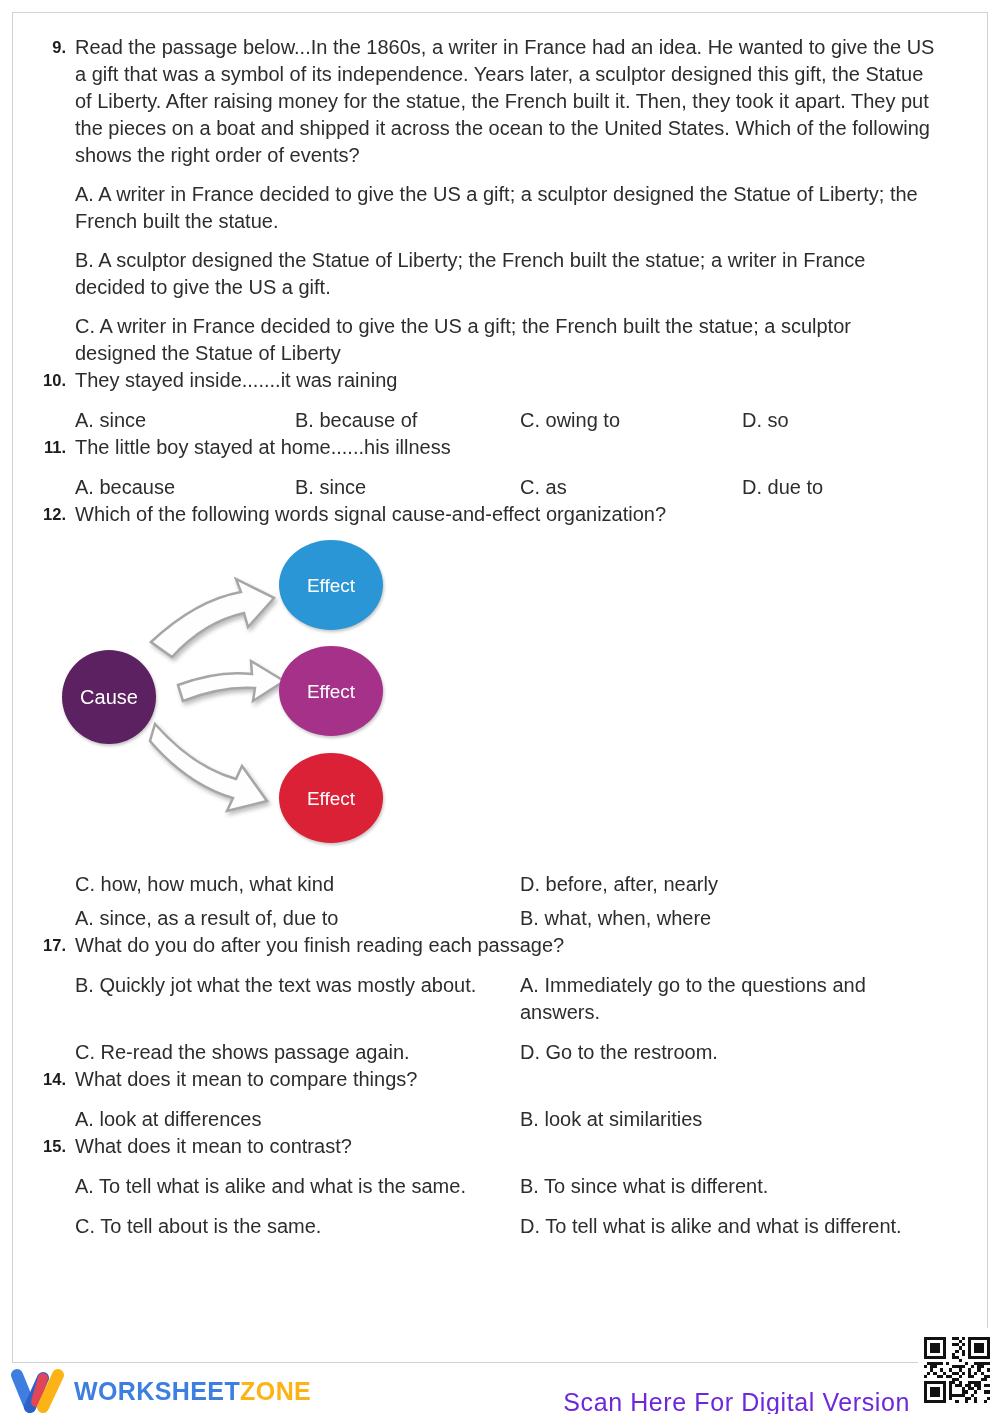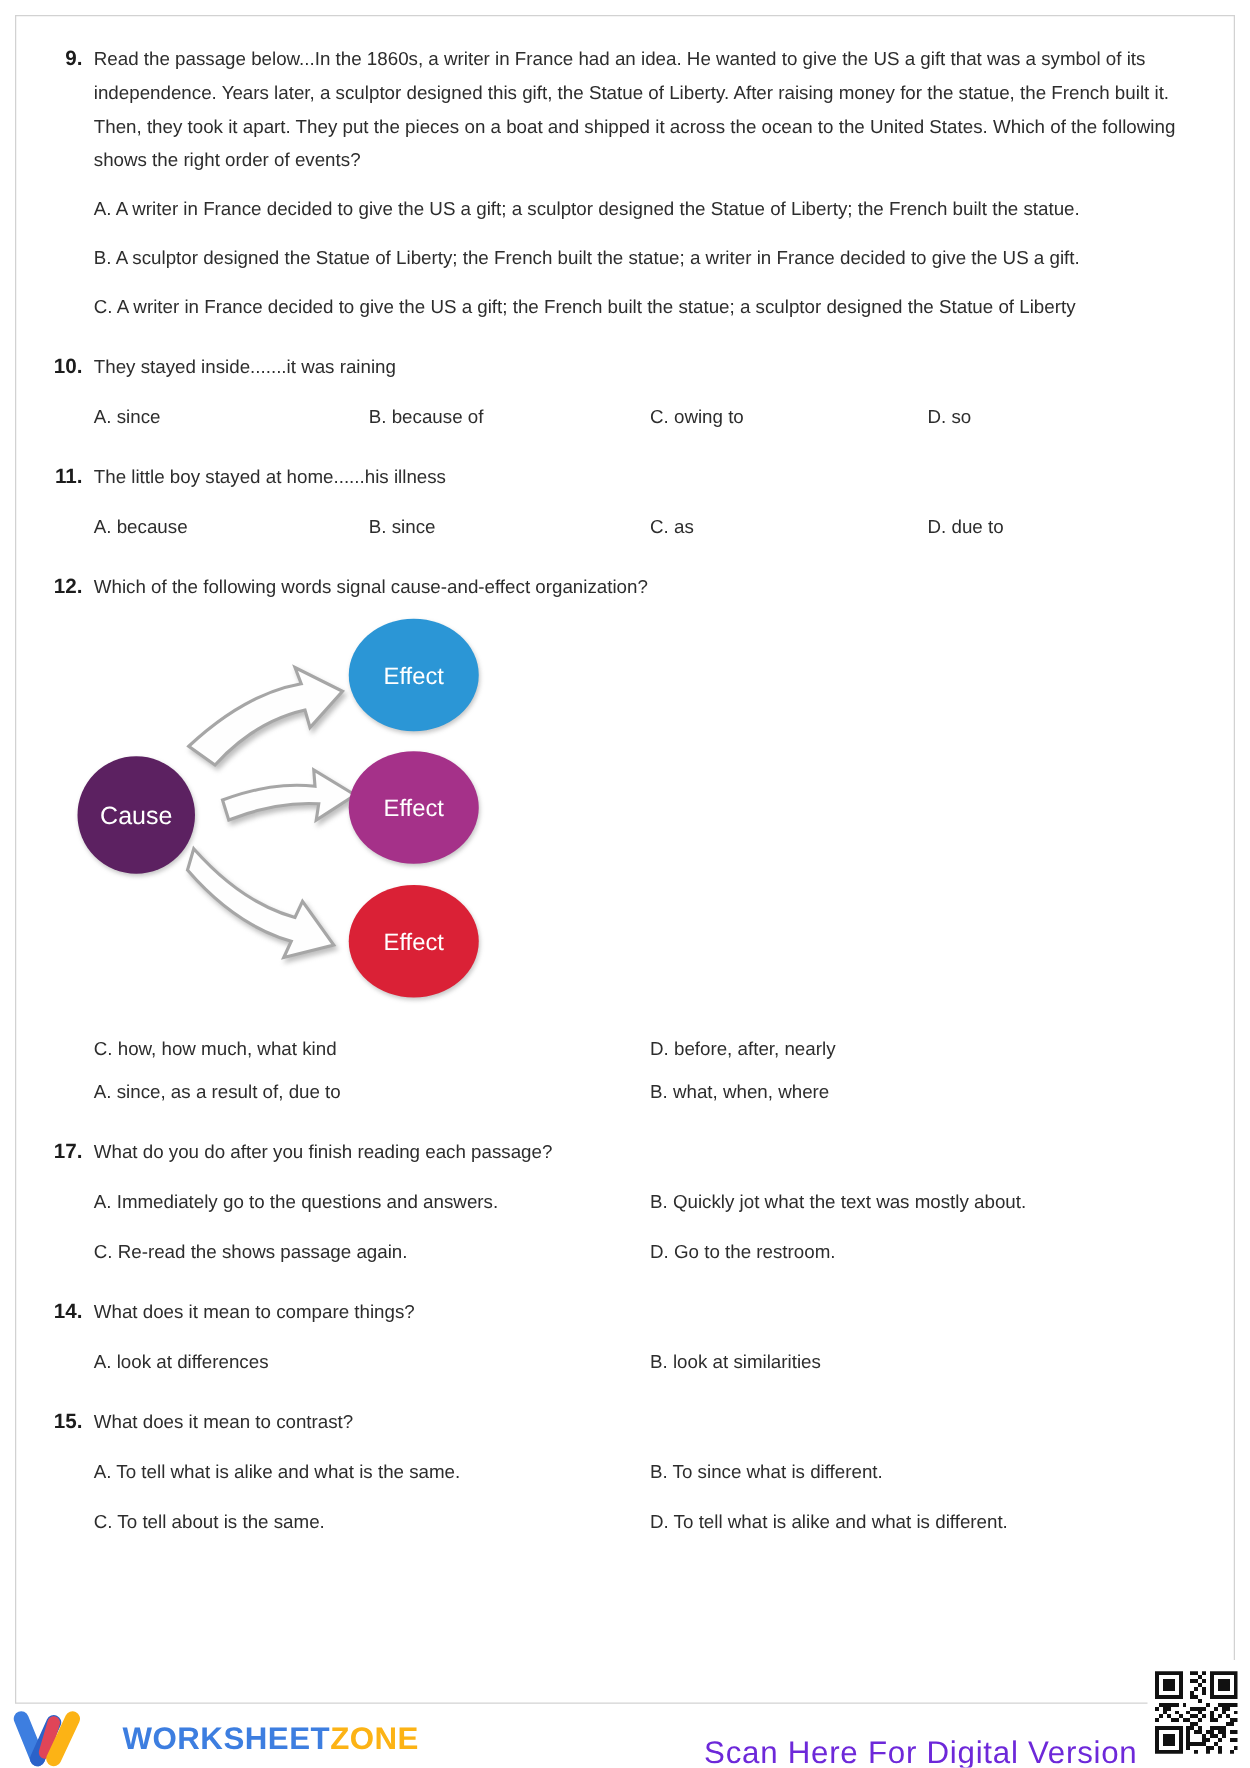--- a/index.html
+++ b/index.html
@@ -12,41 +12,41 @@
   }
   .sheet {
     position: absolute;
     left: 12px; top: 12px;
     width: 976px; height: 1351px;
     border: 1px solid #d2d2d2;
     background: #ffffff;
     padding: 21px 50px 20px 15px;
     overflow: hidden;
   }
-  .q { display: grid; grid-template-columns: 38px 868px; column-gap: 9px; margin-top: 21px; }
+  .q { display: grid; grid-template-columns: 38px 868px; column-gap: 9px; }
   .q.first { margin-top: 0; }
   .q-num { font-weight: bold; color: #1c1c1c; text-align: right; font-size: 16.5px; line-height: 27px; }
-  .q-body { font-size: 15px; line-height: 27px; }
+  .q-body { font-size: 20px; line-height: 27px; }
   .q-text { max-width: 868px; }
   .opt-block { margin-top: 12px; max-width: 860px; }
   .opt-row4 { display: grid; grid-template-columns: 220px 225px 222px 1fr; margin-top: 13px; }
   .opt-row2 { display: grid; grid-template-columns: 445px 1fr; margin-top: 13px; }
   .diagram-wrap { margin: 2px 0 8px 3px; }
   .diagram-wrap svg { display: block; }
   .arrow-path { filter: drop-shadow(2.5px 3.5px 2px rgba(110,110,110,0.45)); }
   .bubble { filter: drop-shadow(1px 2px 1.5px rgba(90,90,90,0.35)); }
   .bubble-label {
     font-family: "Liberation Sans", sans-serif;
     fill: #ffffff;
     text-anchor: middle;
   }
   .footer { position: absolute; left: 10px; top: 1368px; width: 980px; height: 46px; }
   .brand { position: absolute; left: 0; top: 0; display: flex; align-items: center; }
   .brand-mark { width: 64px; height: 46px; }
-  .brand-text { font-size: 25px; font-weight: bold; letter-spacing: 0.4px; margin-left: 24px; }
+  .brand-text { font-size: 25px; font-weight: bold; letter-spacing: 0.4px; margin-left: 0; }
   .brand-w1 { }
   .brand-w2 { }
   .scan-text {
     position: absolute; right: 80px; top: 20px;
     font-size: 25px; color: #6d28d9; letter-spacing: 0.6px;
     font-weight: normal;
   }
   .qr {
     position: absolute; left: 918px; top: 1328px;
     width: 78px; height: 84px;
@@ -136,22 +136,22 @@
         <span>B. what, when, where</span>
       </div>
     </div>
   </div>
 
   <div class="q">
     <div class="q-num">17.</div>
     <div class="q-body">
       <div class="q-text">What do you do after you finish reading each passage?</div>
       <div class="opt-row2">
+        <span>B. Quickly jot what the text was mostly about.</span>
         <span>A. Immediately go to the questions and answers.</span>
-        <span>B. Quickly jot what the text was mostly about.</span>
       </div>
       <div class="opt-row2">
         <span>C. Re-read the shows passage again.</span>
         <span>D. Go to the restroom.</span>
       </div>
     </div>
   </div>
 
   <div class="q">
     <div class="q-num">14.</div>

